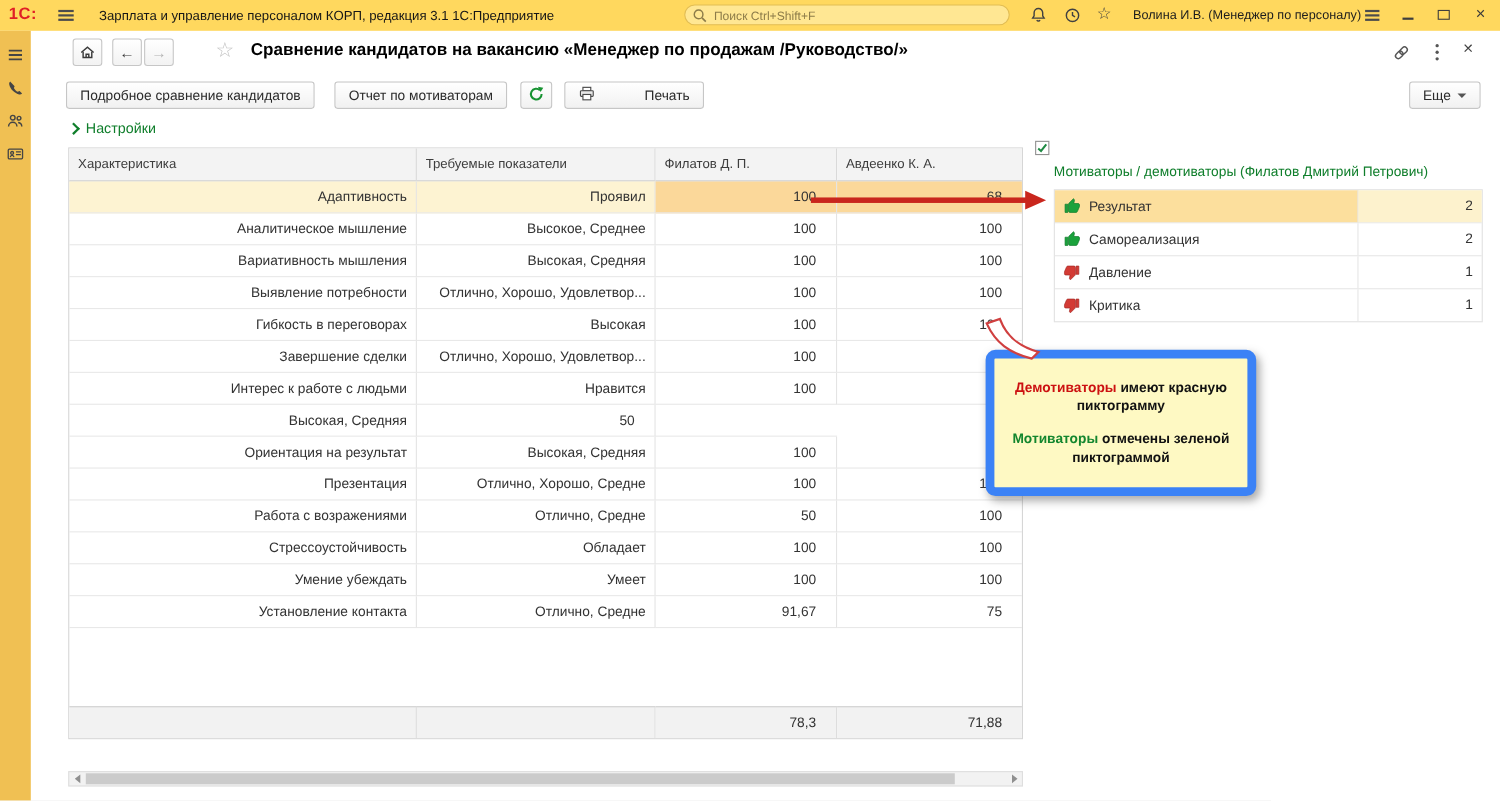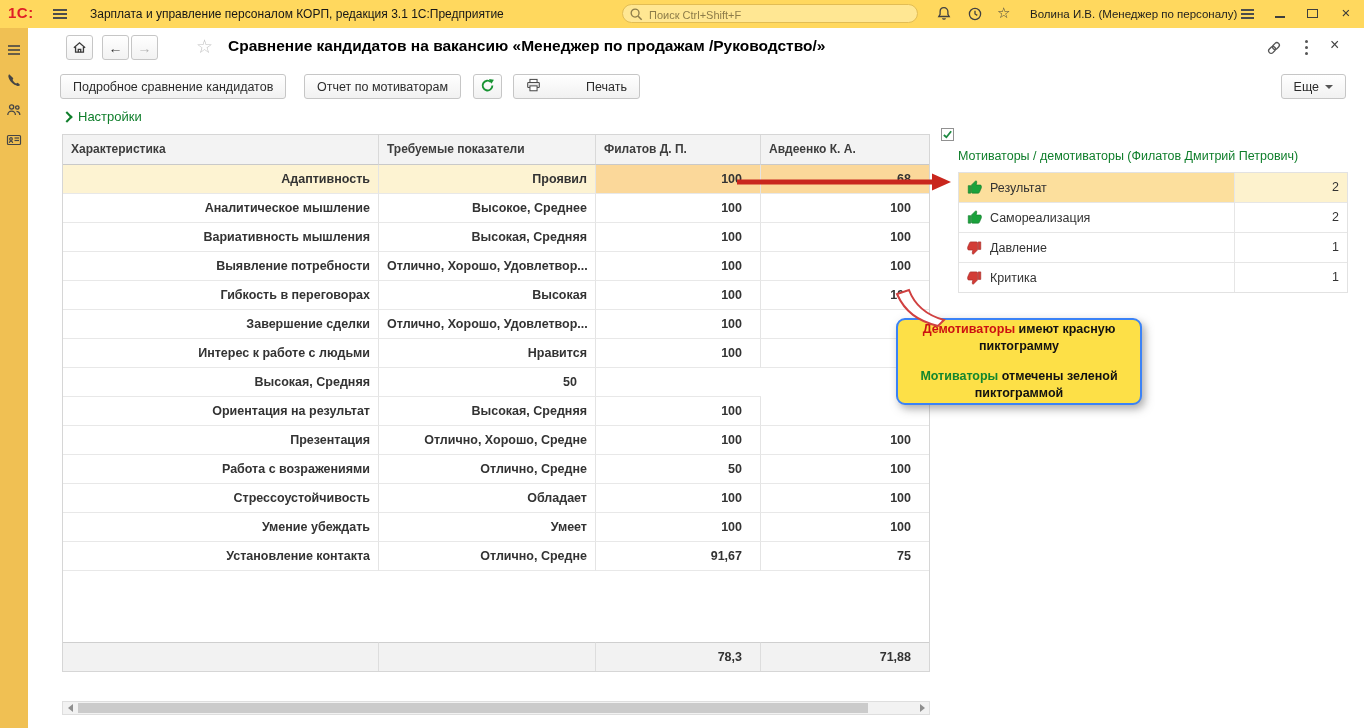--- a/index.html
+++ b/index.html
@@ -48,21 +48,21 @@
        border:1px solid #c6c6c6;border-radius:3px;font-size:12.5px;color:#2b2b2b;display:flex;
        align-items:center;gap:6px;box-sizing:border-box;white-space:nowrap;}
   .caret{width:0;height:0;border-left:4px solid transparent;border-right:4px solid transparent;border-top:4px solid #555;}
 
   
   .settings{position:absolute;left:63px;top:109px;display:flex;align-items:center;gap:7px;}
   .chev{width:6px;height:6px;border-top:2px solid #0f7e2b;border-right:2px solid #0f7e2b;transform:rotate(45deg);}
   .settings span{font-size:13px;color:#0f7e2b;}
 
   
-  .table-wrap{position:absolute;left:62px;top:134px;width:868px;border:1px solid #d6d6d6;box-sizing:border-box;background:#fff;font-weight:bold;}
+  .table-wrap{position:absolute;left:62px;top:134px;width:868px;border:1px solid #d6d6d6;box-sizing:border-box;background:#fff;}
   .thead,.trow,.tfoot{display:grid;grid-template-columns:316px 217px 165px 168px;}
   .tc{padding:0 8px;border-right:1px solid #e4e4e4;white-space:nowrap;overflow:hidden;box-sizing:border-box;}
   .c3{border-right:none;}
   .thead .tc{background:#f3f3f3;height:30px;line-height:29px;font-size:12px;color:#3d3d3d;
              border-bottom:1px solid #c9c9c9;border-right:1px solid #d9d9d9;}
   .thead .c3{border-right:none;}
   .col-green{color:#0f7e2b;}
   .trow .tc{height:29px;line-height:28px;border-bottom:1px solid #e8e8e8;font-size:12.5px;color:#333;text-align:right;}
   .num{text-align:right;padding-right:18px;}
   .trow.sel .c0,.trow.sel .c1{background:#fdf3d2;}
@@ -90,23 +90,23 @@
   .mlab{display:flex;align-items:center;gap:8px;padding-left:7px;border-right:1px solid #e6e6e6;font-size:12.5px;color:#333;overflow:hidden;}
   .mval{text-align:right;padding-right:8px;line-height:28px;font-size:12.5px;color:#333;}
   .mrow.sel .mlab{background:#fcdf9d;}
   .mrow.sel .mval{background:#fdf2cd;}
   .mic{width:16px;height:16px;display:inline-flex;align-items:center;justify-content:center;}
 
   
   .red-arrow{position:absolute;left:737px;top:173px;width:216px;height:18px;z-index:5;}
 
   
-  .callout{position:absolute;left:896px;top:318px;width:246px;box-sizing:border-box;background:#fde047;
-           border:2px solid #3b82f6;border-radius:9px;box-shadow:3px 4px 8px rgba(90,90,90,.5);
-           padding:1px 8px;text-align:center;font-weight:bold;font-size:12.5px;line-height:1.35;color:#111;z-index:6;}
+  .callout{position:absolute;left:896px;top:318px;width:246px;box-sizing:border-box;background:#fef9c3;
+           border:8px solid #3b82f6;border-radius:9px;box-shadow:3px 4px 8px rgba(90,90,90,.5);
+           padding:18px 8px;text-align:center;font-weight:bold;font-size:12.5px;line-height:1.35;color:#111;z-index:6;}
   .co-line + .co-line{margin-top:13px;}
   .co-red{color:#cc1111;}
   .co-green{color:#13862e;}
   .co-tail{position:absolute;left:880px;top:286px;width:80px;height:46px;z-index:7;}
 </style>
 </head>
 <body>
 
 <div id="app">
 

